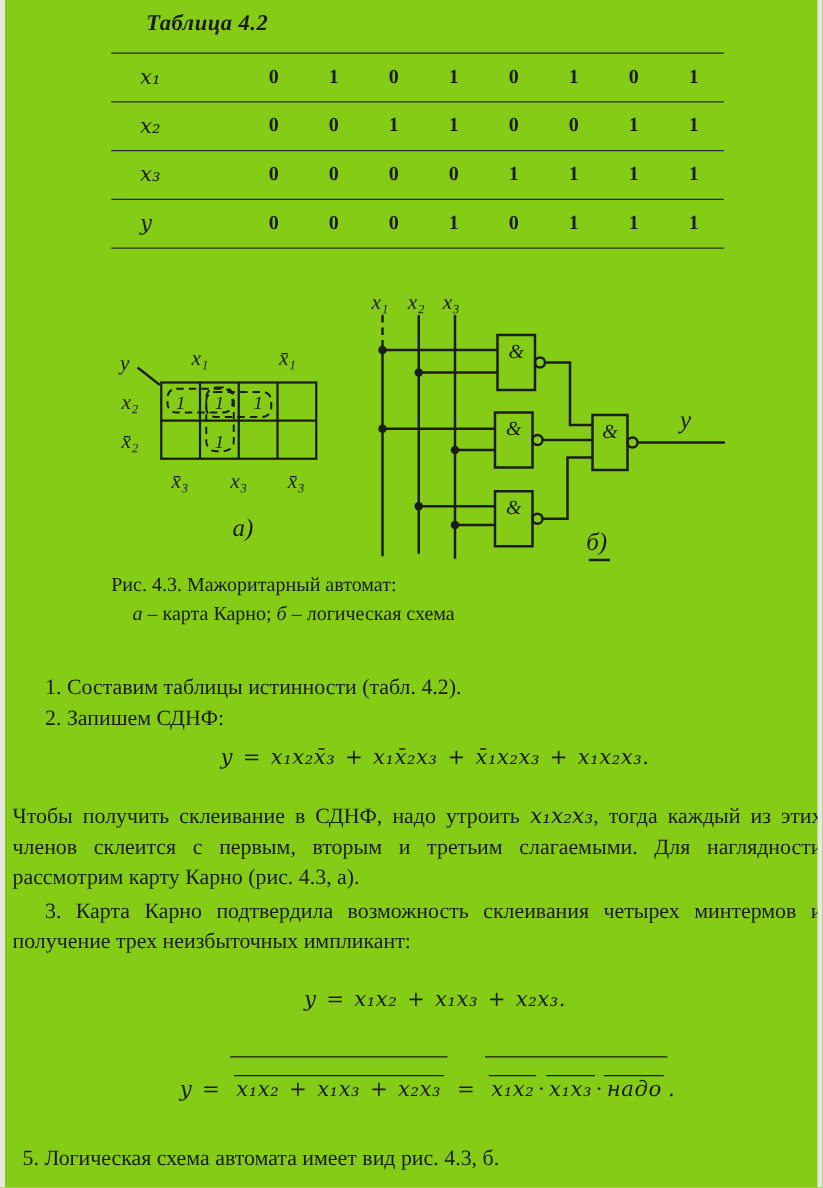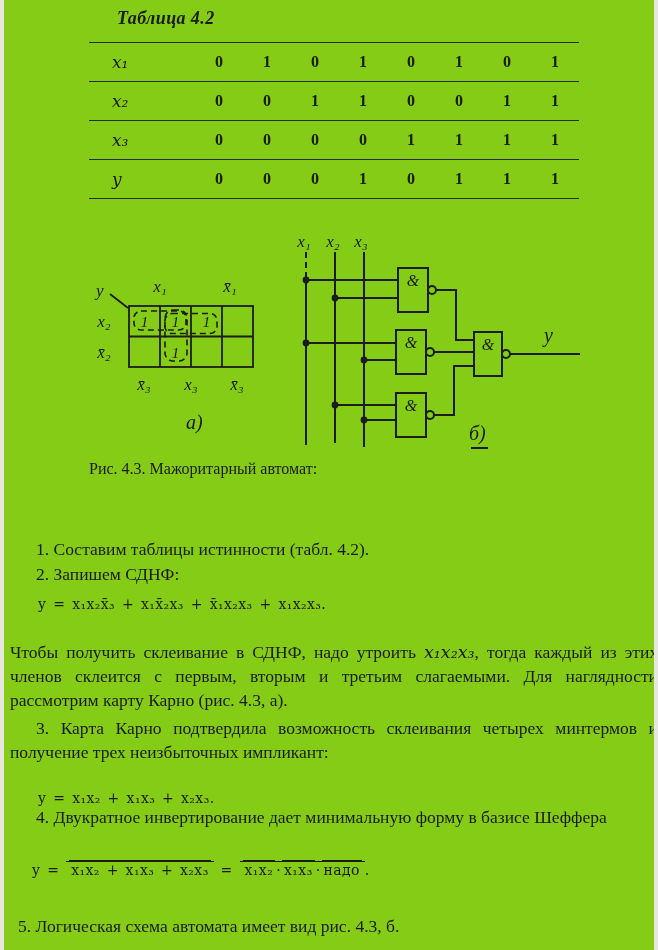--- a/index.html
+++ b/index.html
@@ -40,25 +40,25 @@
   .body-line{left:6px;width:648px;font-size:17.5px;line-height:24px;}
   .indent{text-indent:26px;}
   .just{text-align:justify;}
   .math{
     font-family:"DejaVu Serif","Liberation Serif",serif;
     font-style:italic;
   }
   .formula{
     left:34px;width:620px;
     font-family:"DejaVu Serif","Liberation Serif",serif;
-    font-size:14px;
-    letter-spacing:.4px;word-spacing:2px;
+    font-style:italic;font-size:17px;
+    letter-spacing:.4px;word-spacing:2px;text-align:center;
   }
   .ol{border-top:1.5px solid #1b1b1b;padding:1px 2px 0 2px;}
-  .olouter{border-top:1.5px solid #1b1b1b;padding:0 3px 0 3px;}
+  .olouter{border-top:1.5px solid #1b1b1b;padding:16px 3px 0 3px;}
   .mdot{padding:0 1px;}
 </style>
 </head>
 <body>
 
 <div class="page">
 
   <div class="abs tbl-title">Таблица 4.2</div>
 
   <div class="abs ttable">
@@ -196,34 +196,34 @@
       <text x="407" y="120" text-anchor="middle" font-size="16">&amp;</text>
       <text x="407" y="183" text-anchor="middle" font-size="16">&amp;</text>
       <text x="484" y="122" text-anchor="middle" font-size="16">&amp;</text>
       <text x="540" y="114" font-size="20">y</text>
       <text x="465" y="212" font-size="20">б)</text>
     </g>
   </svg>
 
   <div class="abs caption">
     <div>Рис. 4.3. Мажоритарный автомат:</div>
+    <div class="l2"><span class="cap-it">а</span><span> – карта Карно; </span><span class="cap-it">б</span><span> – логическая схема</span></div>
   </div>
 
   <div class="abs body-line" style="top:537px;left:32px;">1. Составим таблицы истинности (табл. 4.2).</div>
   <div class="abs body-line" style="top:562px;left:32px;">2. Запишем СДНФ:</div>
 
   <div class="abs formula" style="top:596px;">y = x₁x₂x̄₃ + x₁x̄₂x₃ + x̄₁x₂x₃ + x₁x₂x₃.</div>
 
   <div class="abs body-line just" style="top:640px;"><span class="indent">Чтобы получить склеивание в СДНФ, надо утроить </span><span class="math">x₁x₂x₃</span><span>, тогда каждый из этих членов склеится с первым, вторым и третьим слагаемыми. Для наглядности рассмотрим карту Карно (рис. 4.3, а).</span></div>
 
   <div class="abs body-line just indent" style="top:716px;">3. Карта Карно подтвердила возможность склеивания четырех минтермов и получение трех неизбыточных импликант:</div>
 
   <div class="abs formula" style="top:770px;margin-top:20px;">y = x₁x₂ + x₁x₃ + x₂x₃.</div>
 
-  <div class="abs body-line just indent" style="top:805px;">4. Двукратное инвертирование дает минимальную форму в базисе Шеффера</div>
 
   <div class="abs formula" style="top:862px;left:28px;">
     <span>y</span>
     <span>=</span>
     <span class="olouter"><span class="ol">x₁x₂ + x₁x₃ + x₂x₃</span></span>
     <span>=</span>
     <span class="olouter"><span class="ol">x₁x₂</span><span class="mdot">·</span><span class="ol">x₁x₃</span><span class="mdot">·</span><span class="ol">надо</span></span><span>.</span>
   </div>
 
   <div class="abs body-line" style="top:914px;left:14px;">5. Логическая схема автомата имеет вид рис. 4.3, б.</div>

